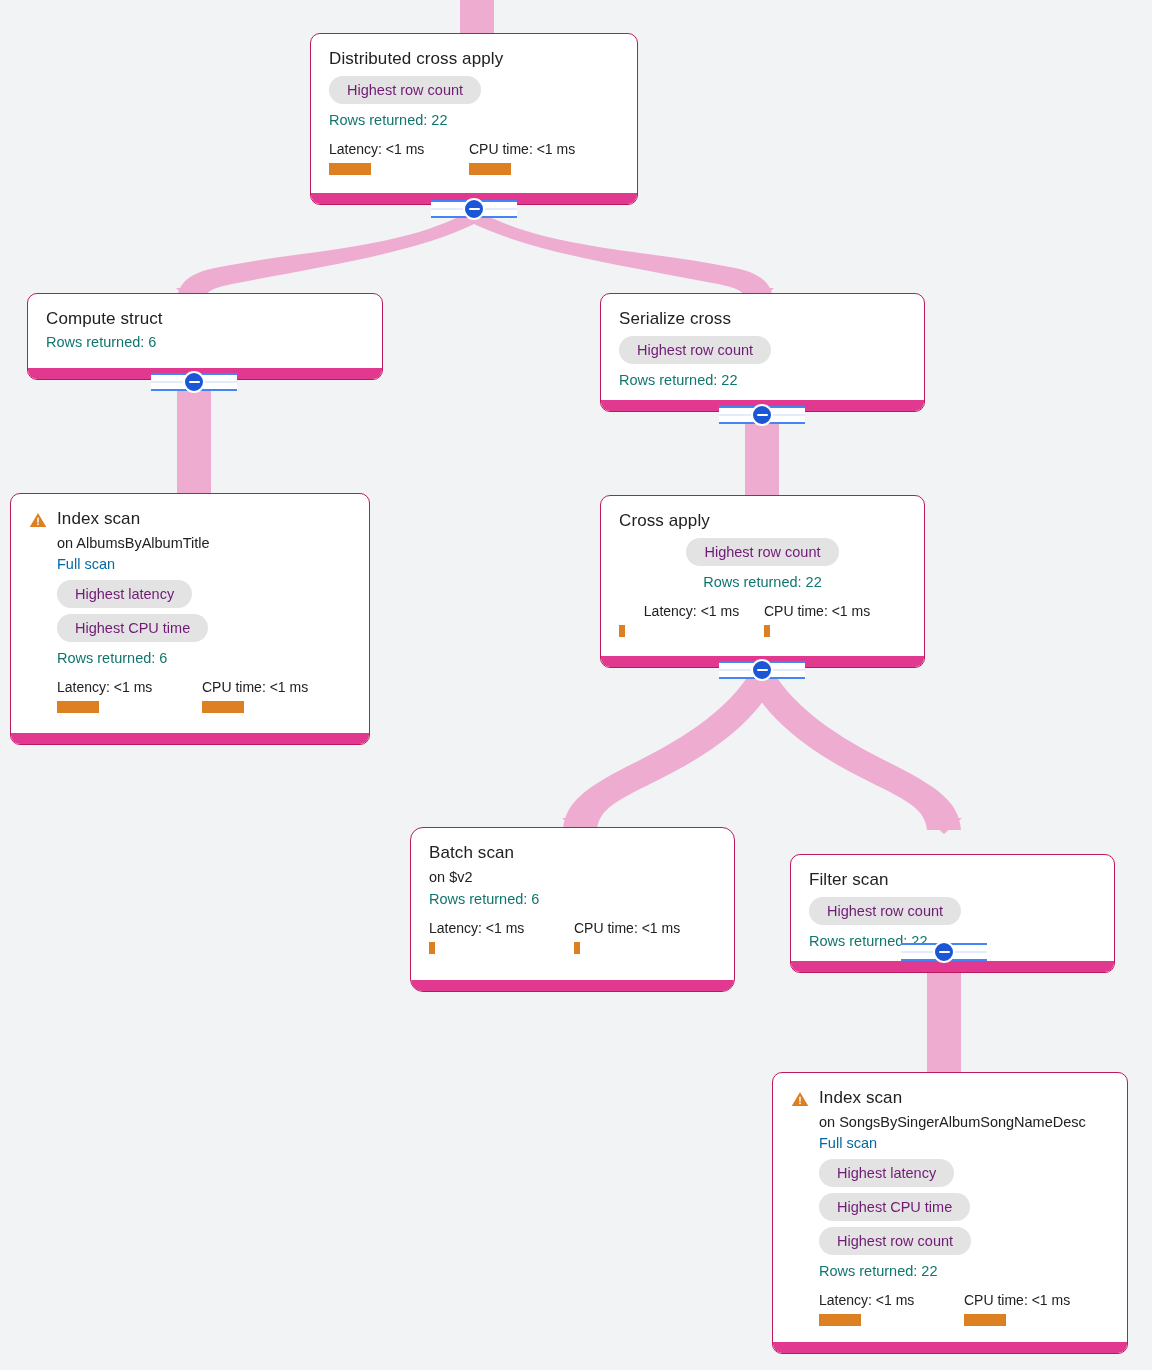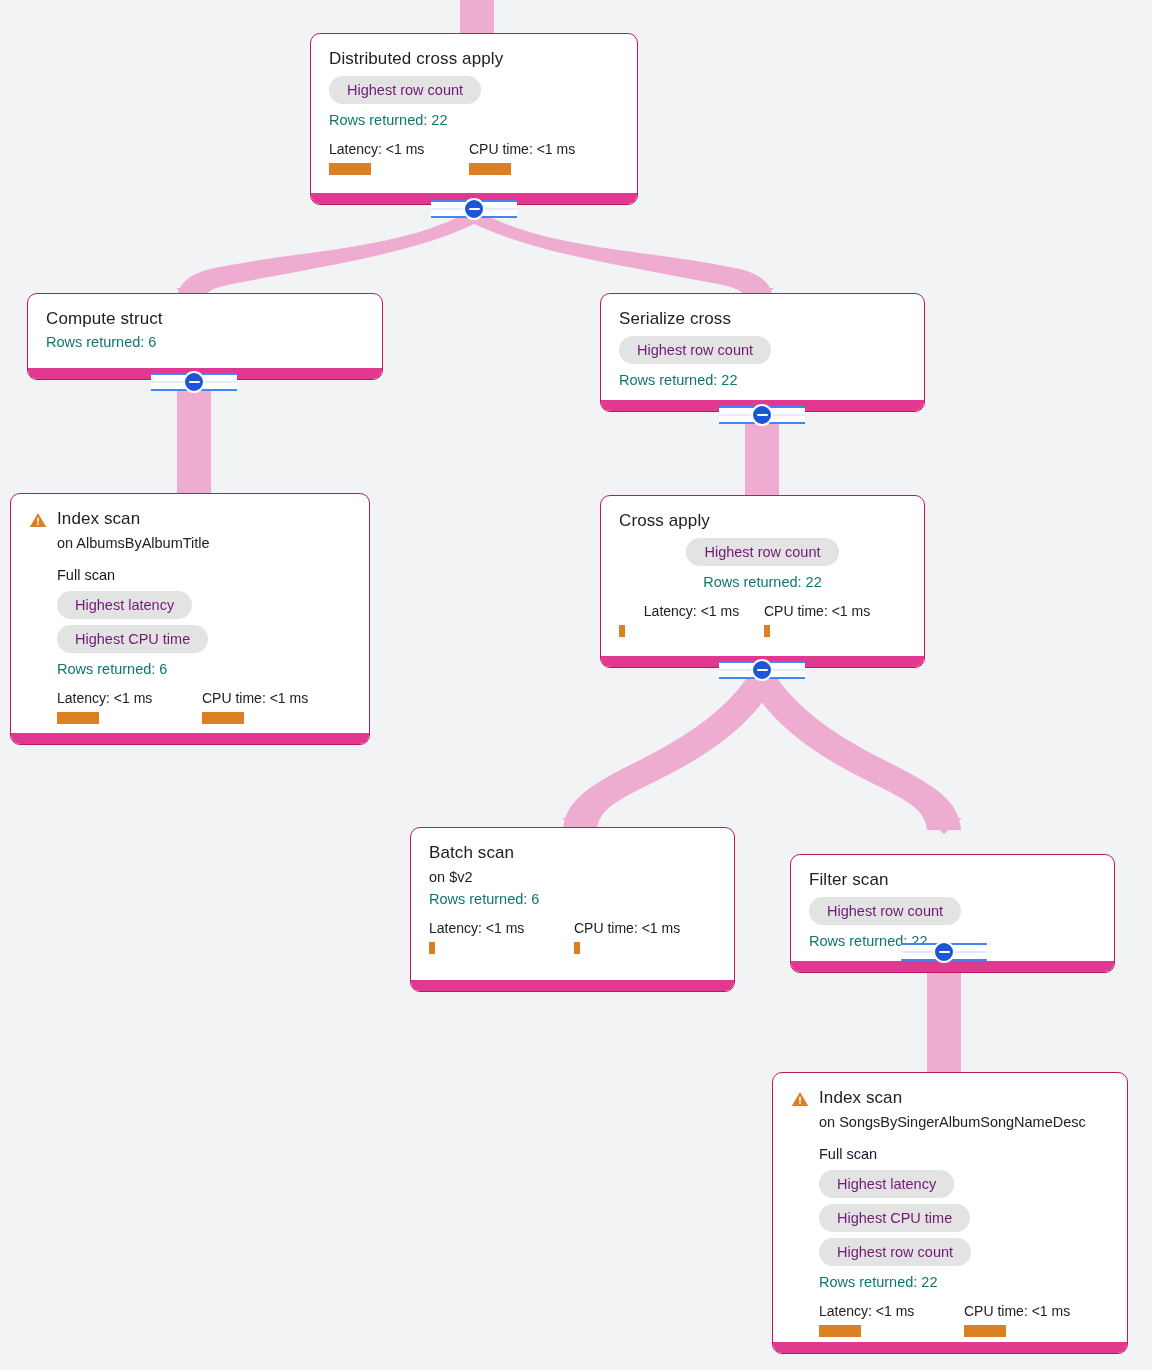--- a/index.html
+++ b/index.html
@@ -39,21 +39,21 @@
   }
   .node-title{
     font-size:17px;
     color:#202124;
     line-height:22px;
     letter-spacing:.1px;
   }
   .node-sub{
     font-size:14.5px;color:#202124;line-height:19px;margin-top:4px;
   }
-  .node-sub.muted{color:#0f172a;margin-top:13px;}
+  .node-sub.muted{color:#0369a1;margin-top:2px;}
   .indent{margin-left:28px;}
 
   .badge{
     display:inline-block;
     background:#e3e3e3;
     color:#701a75;
     border-radius:14px;
     font-size:14.5px;
     line-height:18px;
     padding:5px 18px;
@@ -263,21 +263,21 @@
         </div>
       </div>
     </div>
     <div class="accent"></div>
   </div>
   <div class="toggle" style="left:719px;top:659px;">
     <div class="rails"></div>
     <div class="knob"></div>
   </div>
 
-  <div class="node" style="left:410px;top:827px;width:325px;height:165px;">
+  <div class="node" style="left:410px;top:827px;width:325px;height:165px;border-radius:13px;">
     <div class="body">
       <div class="title-row">
         <span class="node-title">Batch scan</span>
       </div>
       <div class="node-sub">on $v2</div>
       <div class="rows" style="margin-top:3px;">Rows returned: 6</div>
       <div class="metrics">
         <div class="metric" style="width:145px;">
           <span>Latency: &lt;1 ms</span>
           <span class="bar bar-thin"></span>

